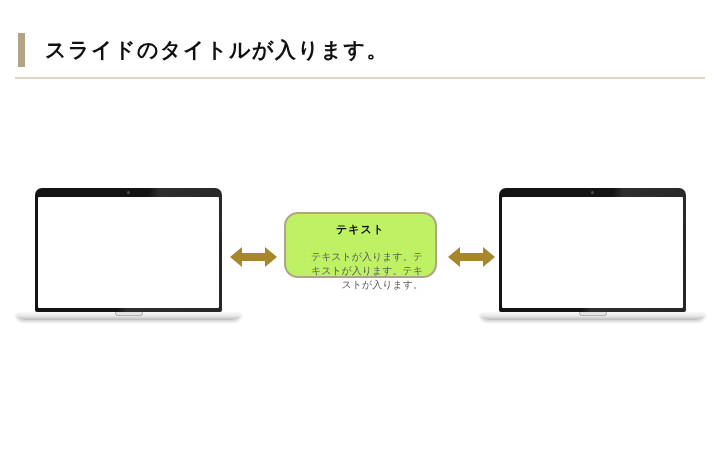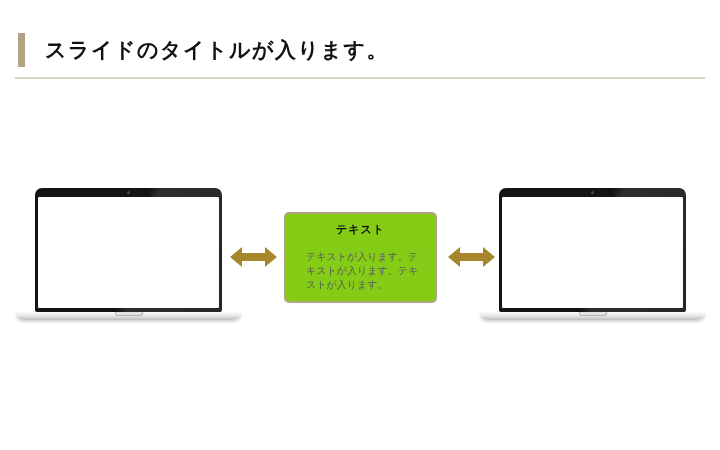--- a/index.html
+++ b/index.html
@@ -67,36 +67,36 @@
     position:absolute; top:0; left:50%; transform:translateX(-50%);
     width:28px; height:4px;
     background:#e3e3e3;
     border:1px solid #b3b3b3; border-top:none;
     border-radius:0 0 3px 3px;
   }
 
   
   .center-box {
     position:absolute; left:284px; top:212px;
-    width:153px; height:91px;
-    background:#84cc16;
+    width:153px; height:66px;
+    background:#bef264;
     border:2px solid var(--accent);
-    border-radius:5px;
+    border-radius:14px;
   }
   .center-box-title {
     margin-top:9px;
     text-align:center;
     font-size:11px; line-height:13px; font-weight:bold;
     letter-spacing:1px; color:var(--title-text);
   }
   .center-box-body {
     margin:14px 12px 0 20px;
     font-size:10px; line-height:14px;
     color:var(--body-text);
-    text-align:left;
+    text-align:right;
   }
 
   
   .arrow { position:absolute; top:246px; width:47px; height:22px; }
   .arrow-left  { left:230px; }
   .arrow-right { left:448px; }
   .arrow svg { display:block; width:100%; height:100%; }
 </style>
 </head>
 <body>

